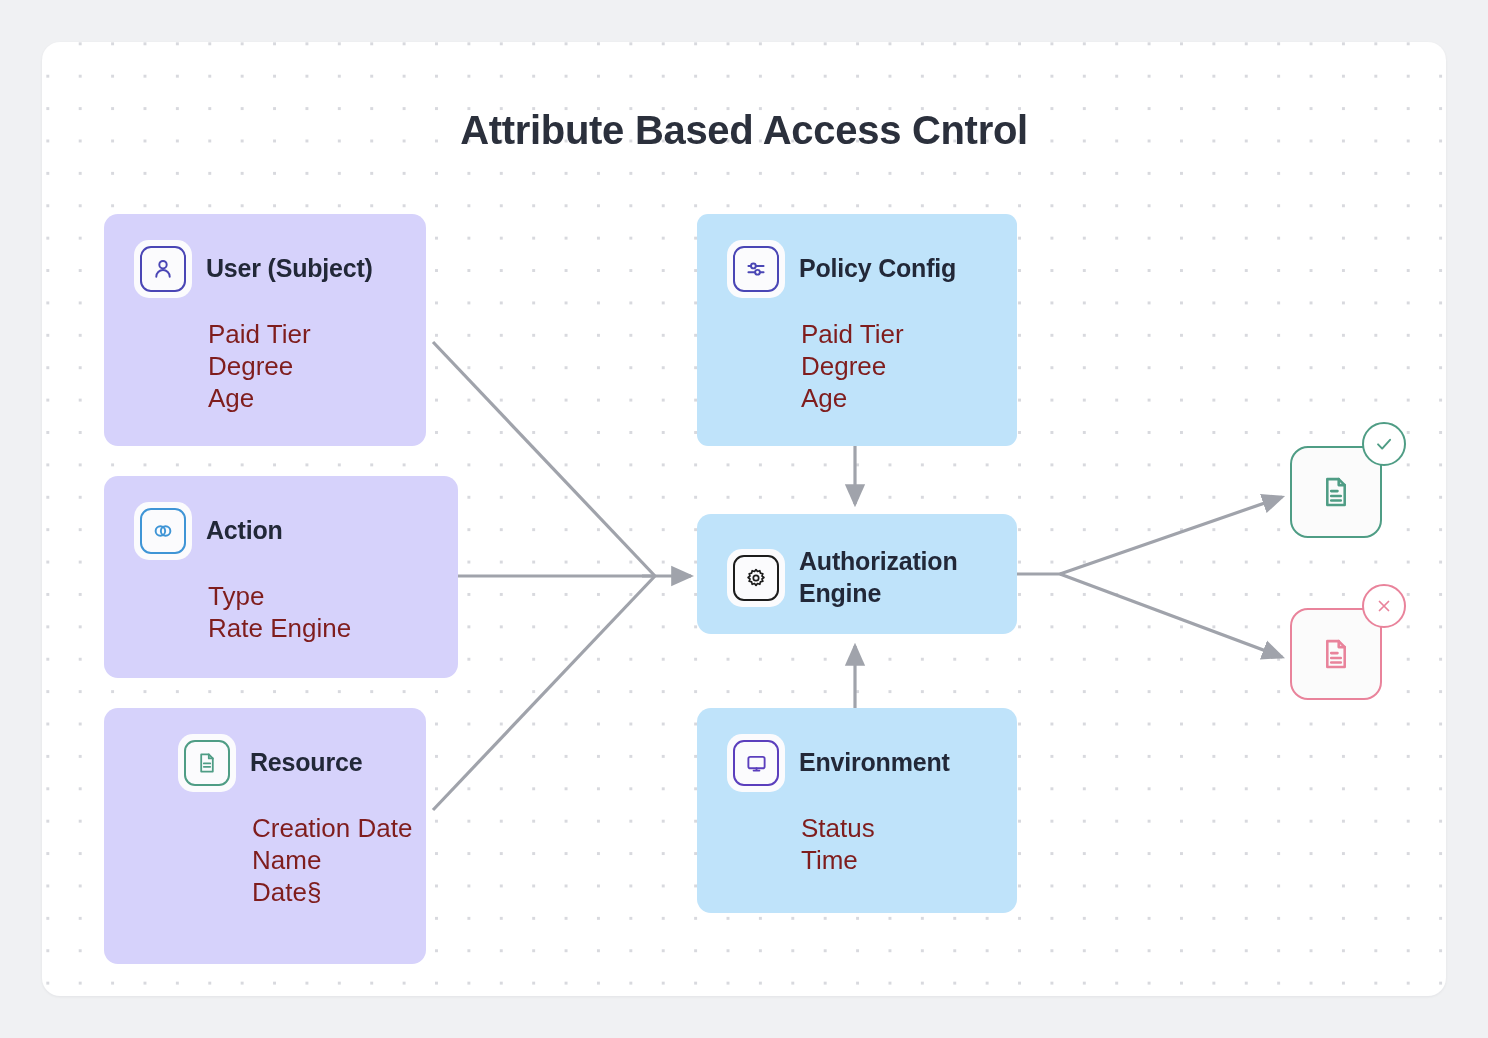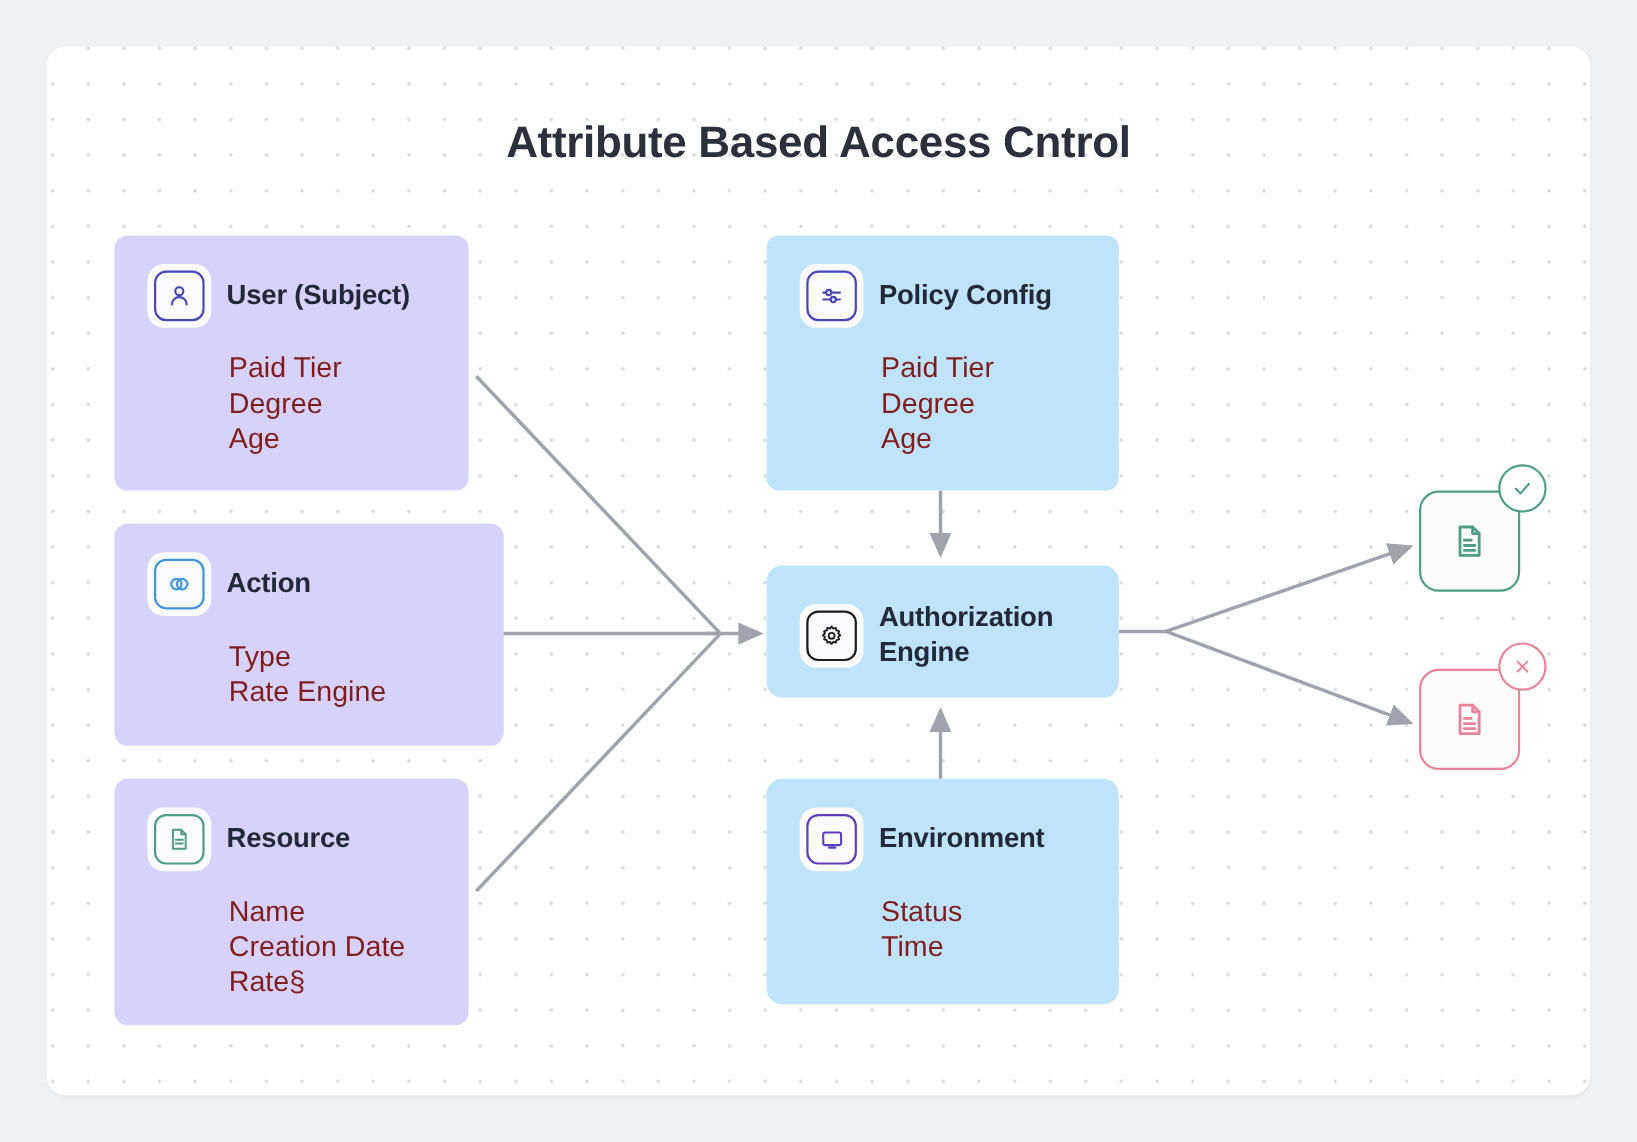--- a/index.html
+++ b/index.html
@@ -35,21 +35,21 @@
     letter-spacing: -0.3px;
     color: #2b303c;
   }
 
   
   .card {
     position: absolute;
     border-radius: 14px;
     padding: 26px 0 0 0;
   }
-  .card.purple { background: #d6d2fb; border-radius: 12px; }
+  .card.purple { background: #d6d2fb; }
   .card.blue   { background: #bfe3fa; }
 
   .card-head {
     display: flex;
     align-items: center;
     gap: 14px;
     padding-left: 30px;
   }
   .chip {
     width: 58px; height: 58px;
@@ -79,21 +79,21 @@
     margin-top: 20px;
     font-size: 26px;
     line-height: 32px;
     color: #7f1d1d;
   }
   .attrs div { white-space: pre; }
 
   
   #card-user        { left: 62px;  top: 172px; width: 322px; height: 232px; }
   #card-action      { left: 62px;  top: 434px; width: 354px; height: 202px; }
-  #card-resource    { left: 62px;  top: 666px; width: 322px; height: 224px; }
+  #card-resource    { left: 62px;  top: 666px; width: 322px; height: 256px; padding-left: 44px; }
   #card-policy      { left: 655px; top: 172px; width: 320px; height: 232px; border-radius: 11px; }
   #card-engine      { left: 655px; top: 472px; width: 320px; height: 120px; }
   #card-environment { left: 655px; top: 666px; width: 320px; height: 205px; }
   #card-engine .card-head { padding-top: 6px; align-items: center; }
 
   
   .result {
     position: absolute;
     width: 92px; height: 92px;
     border-radius: 18px;
@@ -196,23 +196,23 @@
             <svg width="24" height="24" viewBox="0 0 24 24" fill="none" stroke="#4f9d85" stroke-width="1.8" stroke-linecap="round" stroke-linejoin="round">
               <path d="M6.2 3.4 h7.6 L17.8 7.4 v13.2 h-11.6 z"></path>
               <path d="M13.8 3.4 v4 h4"></path>
               <path d="M8.8 12.4 h6.4 M8.8 15.8 h6.4"></path>
             </svg>
           </div>
         </div>
         <div class="card-title">Resource</div>
       </div>
       <div class="attrs">
+        <div>Creation Date</div>
         <div>Name</div>
-        <div>Creation Date</div>
-        <div>Rate§</div>
+        <div>Date§</div>
       </div>
     </div>
 
     <div class="card blue" id="card-policy">
       <div class="card-head">
         <div class="chip">
           <div class="chip-inner" style="color:#4a46b5">
             <svg width="26" height="26" viewBox="0 0 24 24" fill="none" stroke="#4a46b5" stroke-width="1.8" stroke-linecap="round">
               <path d="M5 9.2 h2.4 M11.8 9.2 h7.2"></path>
               <circle cx="9.6" cy="9.2" r="2.2"></circle>

